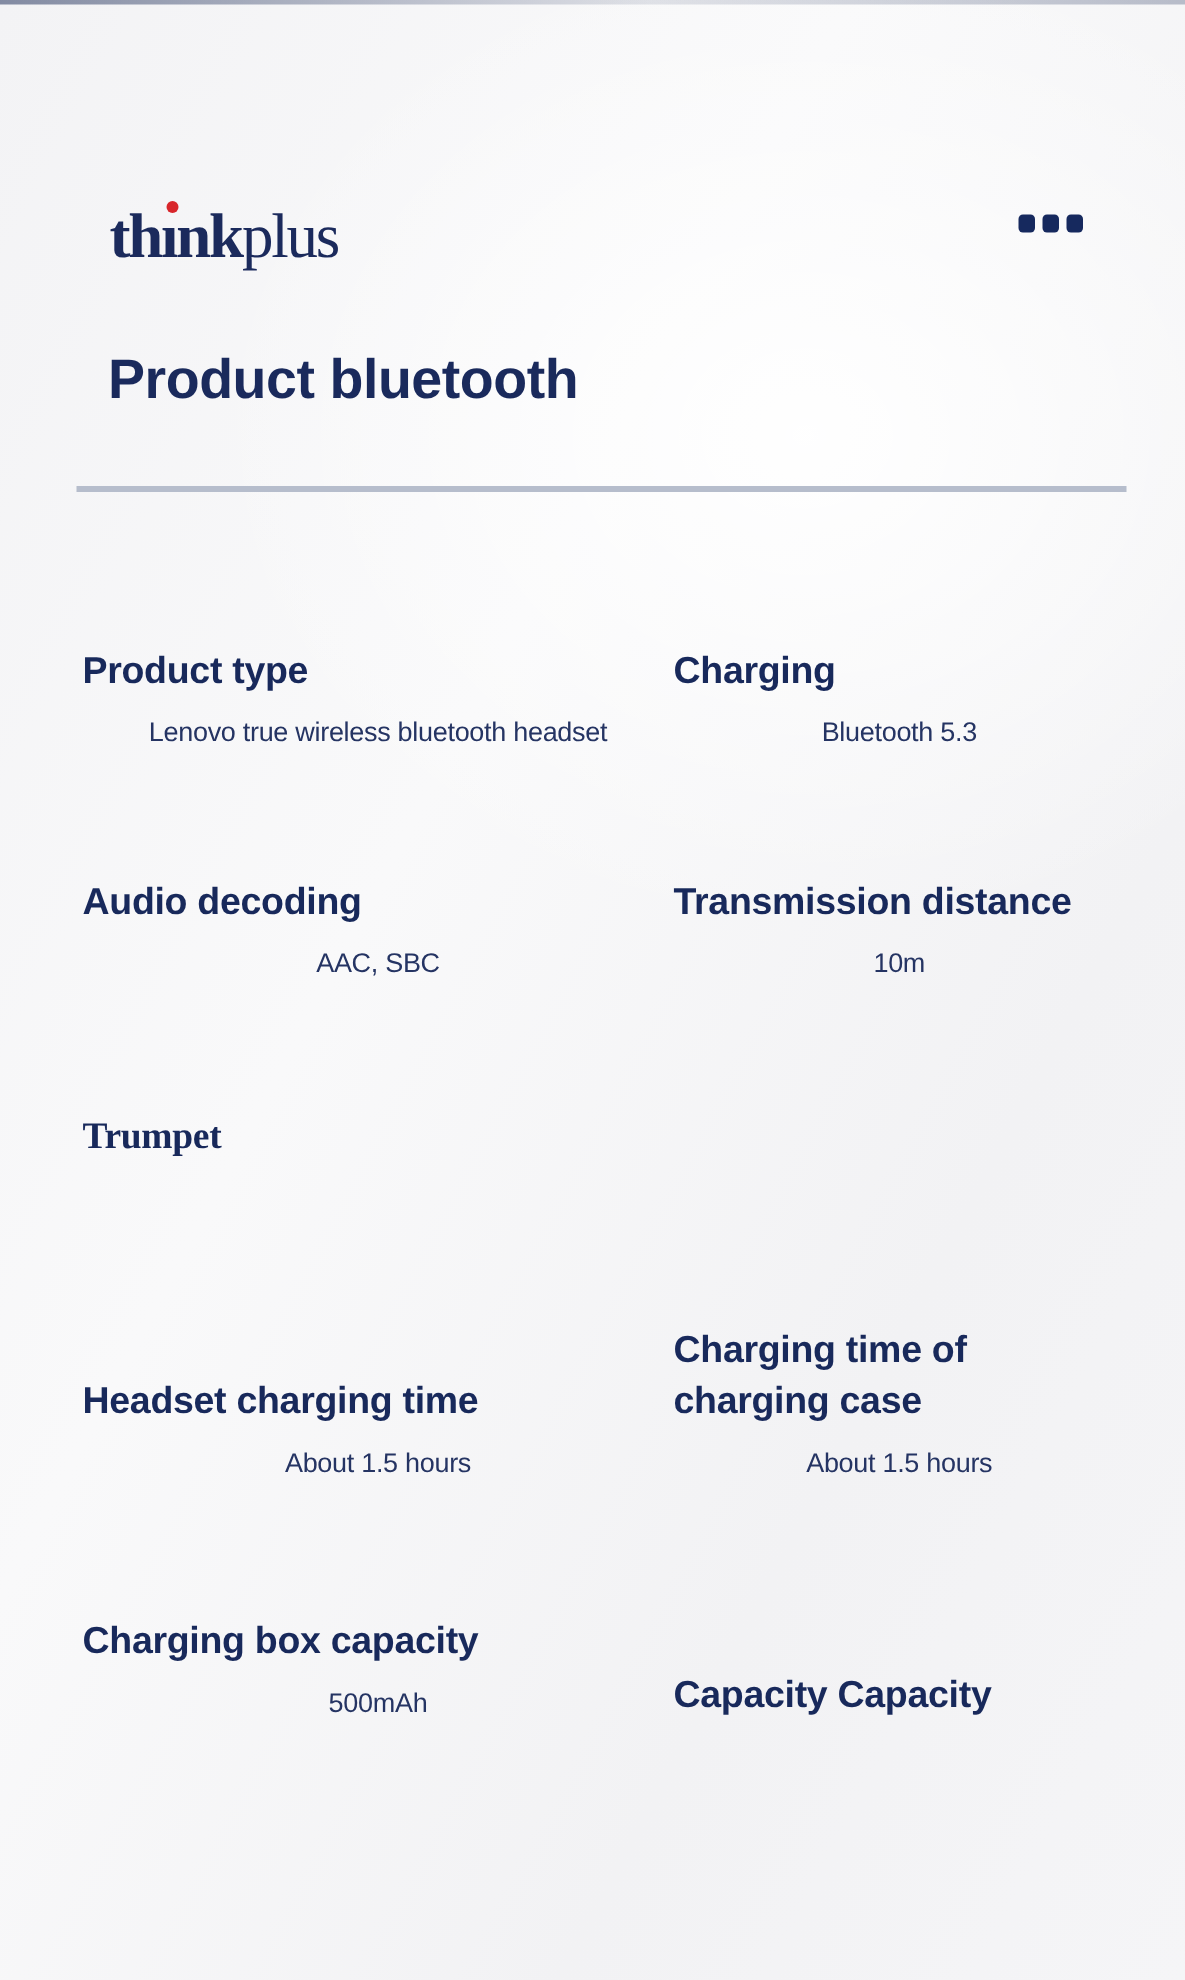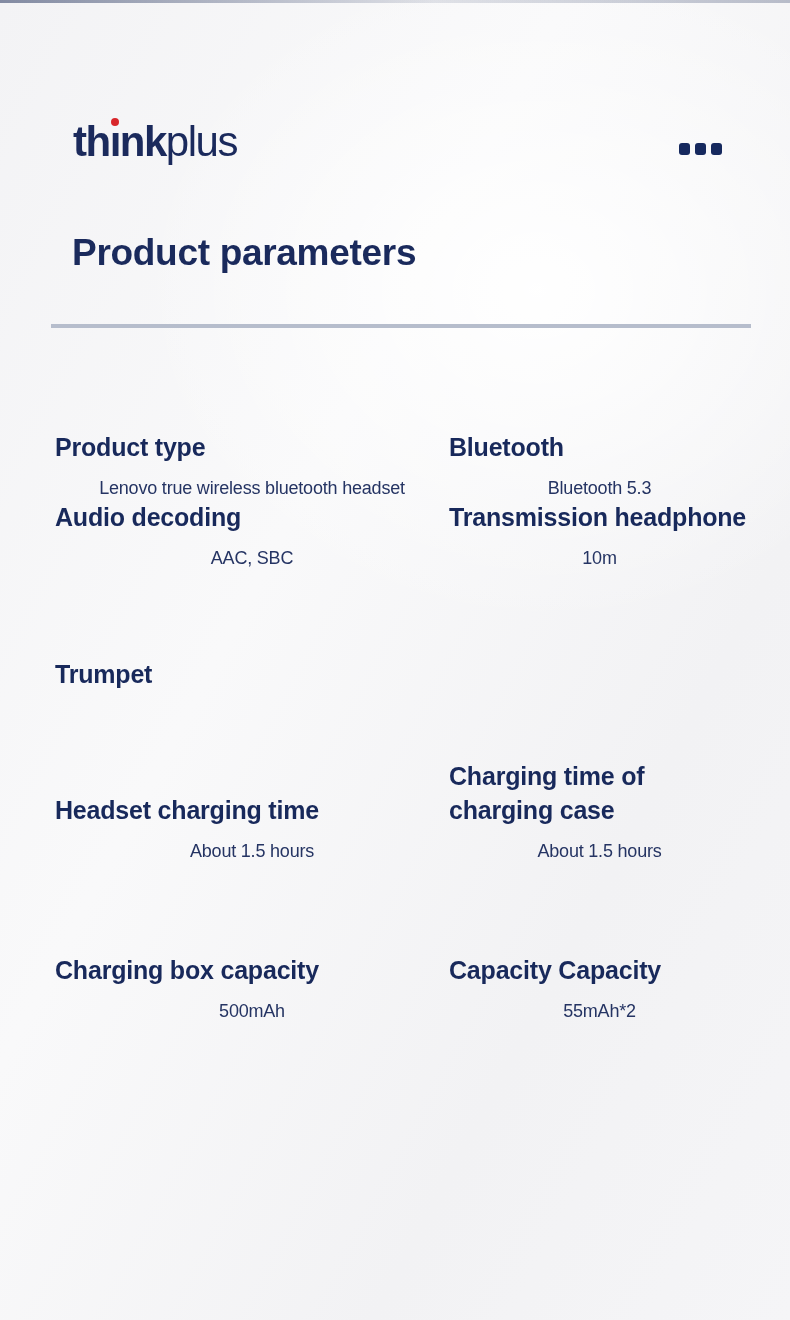--- a/index.html
+++ b/index.html
@@ -9,23 +9,24 @@
     background:
       radial-gradient(ellipse 620px 520px at 68% 22%, rgba(255,255,255,.95), rgba(255,255,255,0) 65%),
       linear-gradient(118deg,#f3f3f5 0%,#f9f9fa 38%,#f2f2f4 72%,#f5f5f7 100%);
   }
   .top-edge-line{
     position:absolute;top:0;left:0;width:100%;height:3px;
     background:linear-gradient(to right, rgba(38,53,94,.55), rgba(38,53,94,.12) 55%, rgba(38,53,94,.30));
   }
   
   .logo{
-    position:absolute;left:73px;top:116px;height:56px;
+    position:absolute;left:73px;top:132px;height:56px;
     color:#1b2a5c;font-size:42px;letter-spacing:-1.5px;line-height:52px;
     white-space:nowrap;
+    font-family:Liberation Serif, serif;
   }
   .logo .b{font-weight:700;}
   .logo .l{font-weight:400;}
   .logo-dot{
     position:absolute;left:38px;top:2px;width:8px;height:8px;border-radius:50%;
     background:#d8262b;
   }
   
   .menu{
     position:absolute;top:143px;right:68px;display:flex;gap:5px;cursor:pointer;
@@ -37,23 +38,23 @@
     font-size:37px;font-weight:700;color:#1a2a5c;letter-spacing:-0.3px;
   }
   .divider{
     position:absolute;left:51px;top:324px;width:700px;height:4px;background:#b6bdcc;
   }
   
   .specs{position:absolute;left:55px;top:430px;right:40px;}
   .spec-row{
     display:grid;grid-template-columns:394px 1fr;align-items:end;
   }
-  .spec-row.r1{}
+  .spec-row.r1{margin-bottom:84px;}
   .spec-row.r2{margin-bottom:87px;}
-  .spec-row.r3{margin-bottom:68px;}
+  .spec-row.r3{margin-bottom:108px;font-family:Liberation Serif, serif;}
   .spec-row.r4{margin-bottom:90px;}
   .cell{display:flex;flex-direction:column;justify-content:flex-end;}
   .label{
     font-size:25px;font-weight:700;color:#18295b;line-height:34px;
     white-space:pre-line;letter-spacing:-0.2px;
   }
   .value{
     font-size:18px;font-weight:400;color:#253463;line-height:23px;margin-top:13px;
     letter-spacing:-0.2px;
     text-align:center;
@@ -69,43 +70,43 @@
     <span class="b">th</span><span class="b">ı</span><span class="b">nk</span><span class="l">plus</span>
     <span class="logo-dot"></span>
   </div>
 
   <div class="menu">
     <span class="dot"></span>
     <span class="dot"></span>
     <span class="dot"></span>
   </div>
 
-  <div class="heading">Product parameters</div>
+  <div class="heading">Product bluetooth</div>
   <div class="divider"></div>
 
   <div class="specs">
 
     <div class="spec-row r1">
       <div class="cell">
         <div class="label">Product type</div>
         <div class="value">Lenovo true wireless bluetooth headset</div>
       </div>
       <div class="cell">
-        <div class="label">Bluetooth</div>
+        <div class="label">Charging</div>
         <div class="value">Bluetooth 5.3</div>
       </div>
     </div>
 
     <div class="spec-row r2">
       <div class="cell">
         <div class="label">Audio decoding</div>
         <div class="value">AAC, SBC</div>
       </div>
       <div class="cell">
-        <div class="label">Transmission headphone</div>
+        <div class="label">Transmission distance</div>
         <div class="value">10m</div>
       </div>
     </div>
 
     <div class="spec-row r3">
       <div class="cell">
         <div class="label">Trumpet</div>
       </div>
     </div>
 
@@ -121,18 +122,17 @@
       </div>
     </div>
 
     <div class="spec-row r5">
       <div class="cell">
         <div class="label">Charging box capacity</div>
         <div class="value">500mAh</div>
       </div>
       <div class="cell">
         <div class="label">Capacity Capacity</div>
-        <div class="value">55mAh*2</div>
       </div>
     </div>
 
   </div>
 </div>
 
 </body></html>

